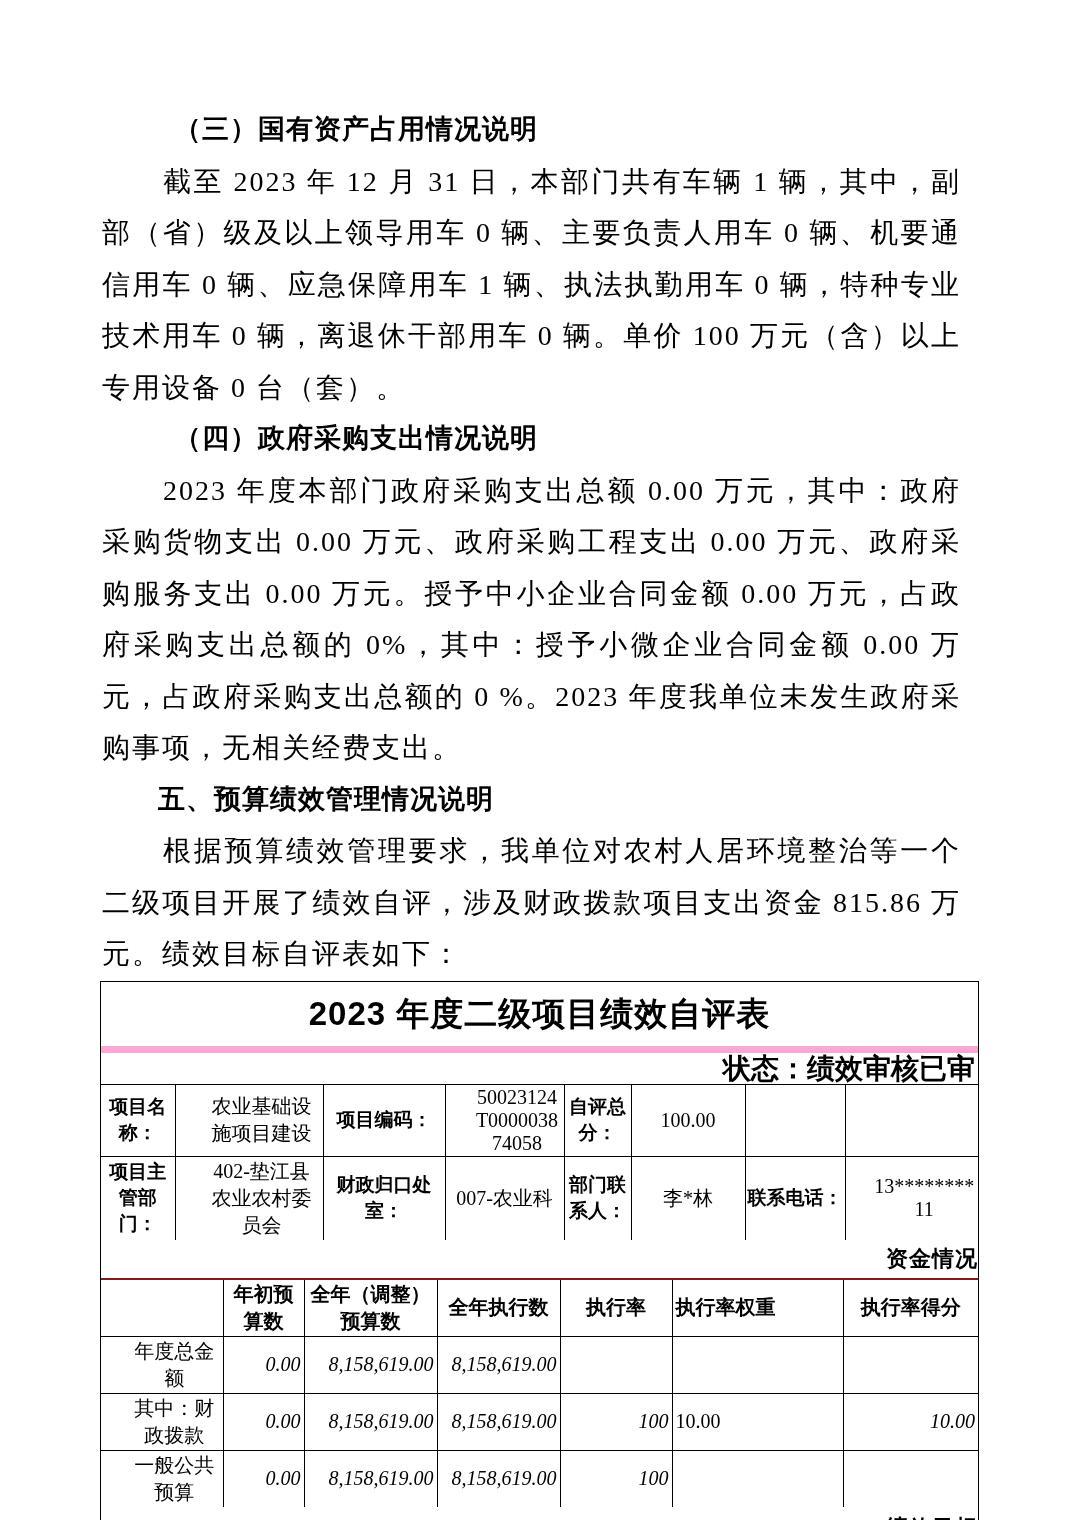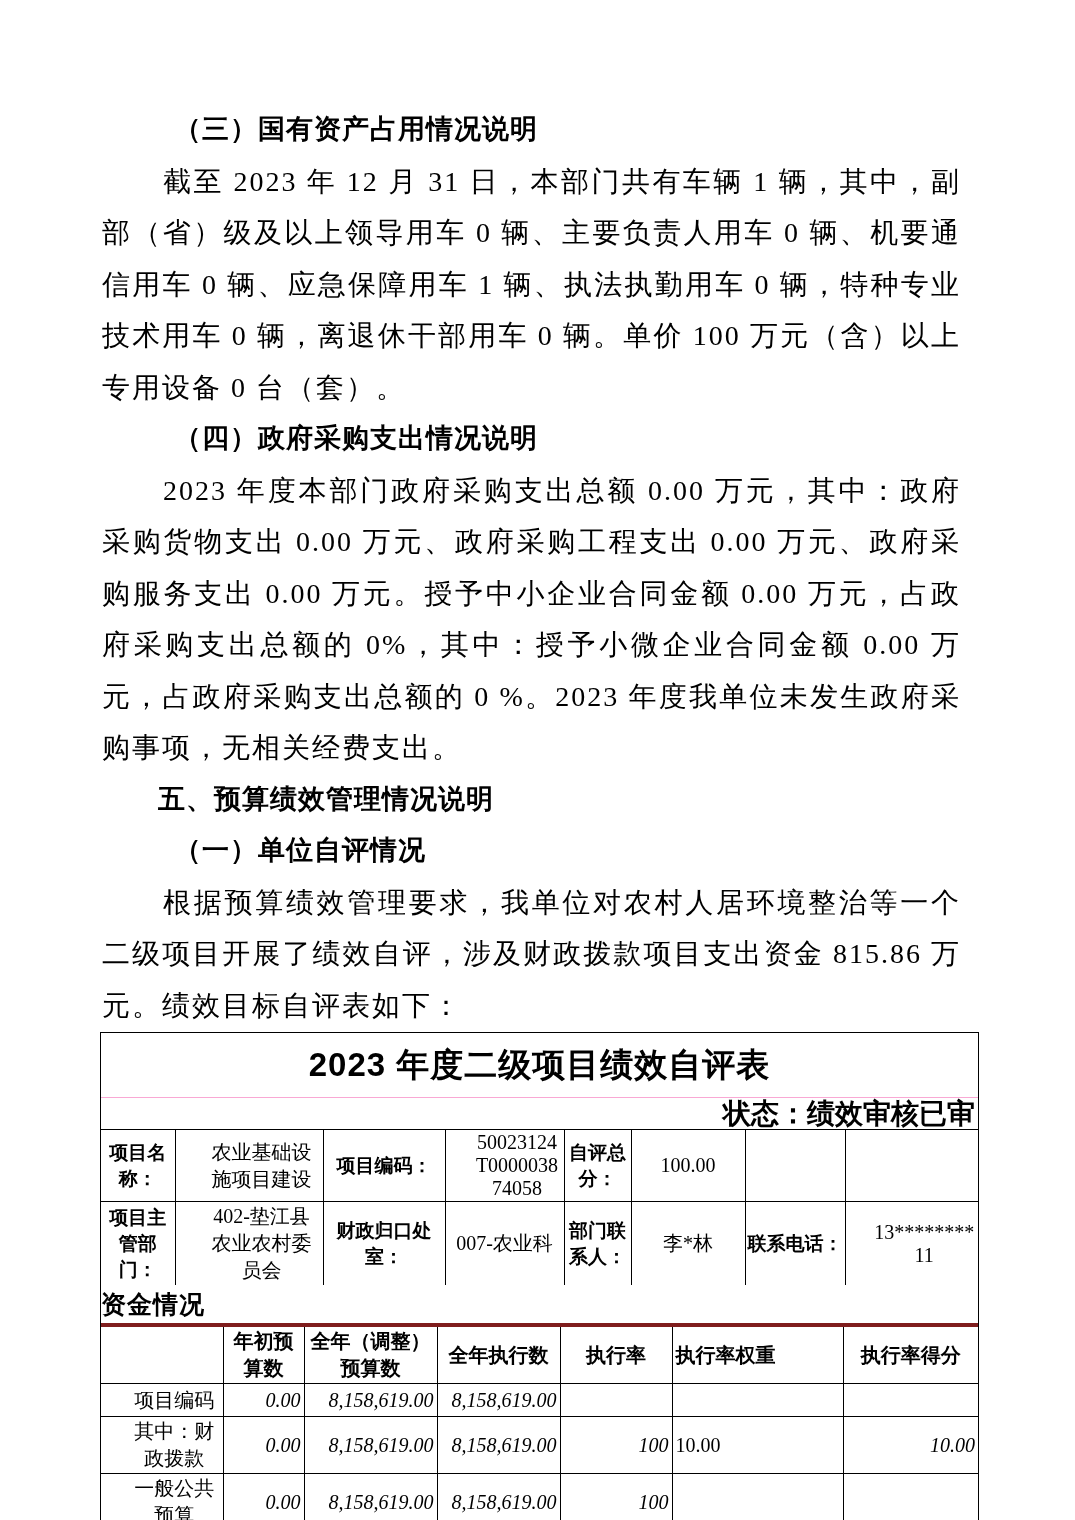--- a/index.html
+++ b/index.html
@@ -25,30 +25,30 @@
   }
 
   
   .se-table {
     width:877px; border:1px solid #000; margin-top:1px;
     font-size:20px; background:#fff;
   }
   .t-title {
     height:64px; line-height:64px; text-align:center;
     font-family:"Liberation Sans", sans-serif; font-weight:bold; font-size:33px;
-    border-bottom:1px solid #f9a8d4; letter-spacing:1px;
+    border-bottom:7px solid #f9a8d4; letter-spacing:1px;
   }
   .t-status {
     height:31px; line-height:31px; text-align:right; padding-right:3px;
     font-family:"Liberation Sans", sans-serif; font-weight:bold; font-size:28px;
     border-bottom:1px solid #000;
   }
   .sec-hdr {
-    text-align:left; font-family:"Liberation Sans", sans-serif; font-weight:bold;
-    font-size:25px; height:38px; line-height:38px; border-bottom:4px solid #7f1d1d;
+    text-align:right; font-family:"Liberation Sans", sans-serif; font-weight:bold;
+    font-size:22px; height:38px; line-height:38px; border-bottom:2px solid #7f1d1d;
     letter-spacing:1px;
   }
   .g-hdr { height:42px; line-height:42px; }
 
   table { border-collapse:collapse; width:877px; table-layout:fixed; border-style:hidden; }
   td { border:1px solid #000; padding:1px 3px; vertical-align:middle; overflow:hidden; word-break:break-all; }
 
   .lbl {
     font-family:"Liberation Sans", sans-serif; font-weight:bold;
     text-align:center; font-size:19px; padding:1px 1px;
@@ -75,21 +75,20 @@
 <div class="page">
   <div class="content">
 
     <p class="heading h-bracket">（三）国有资产占用情况说明</p>
     <p class="para">截至 2023 年 12 月 31 日，本部门共有车辆 1 辆，其中，副部（省）级及以上领导用车 0 辆、主要负责人用车 0 辆、机要通信用车 0 辆、应急保障用车 1 辆、执法执勤用车 0 辆，特种专业技术用车 0 辆，离退休干部用车 0 辆。单价 100 万元（含）以上专用设备 0 台（套）。</p>
 
     <p class="heading h-bracket">（四）政府采购支出情况说明</p>
     <p class="para">2023 年度本部门政府采购支出总额 0.00 万元，其中：政府采购货物支出 0.00 万元、政府采购工程支出 0.00 万元、政府采购服务支出 0.00 万元。授予中小企业合同金额 0.00 万元，占政府采购支出总额的 0%，其中：授予小微企业合同金额 0.00 万元，占政府采购支出总额的 0 %。2023 年度我单位未发生政府采购事项，无相关经费支出。</p>
 
     <p class="heading h-plain">五、预算绩效管理情况说明</p>
-    <p class="heading h-bracket">（一）单位自评情况</p>
     <p class="para">根据预算绩效管理要求，我单位对农村人居环境整治等一个二级项目开展了绩效自评，涉及财政拨款项目支出资金 815.86 万元。绩效目标自评表如下：</p>
 
     <div class="se-table">
 
       <div class="t-title">2023 年度二级项目绩效自评表</div>
       <div class="t-status">状态：绩效审核已审</div>
 
       <table>
         <colgroup>
           <col style="width:74px">
@@ -141,21 +140,21 @@
             <tr class="fh">
           <td></td>
           <td>年初预算数</td>
           <td>全年（调整）预算数</td>
           <td>全年执行数</td>
           <td>执行率</td>
           <td class="left-hdr">执行率权重</td>
           <td>执行率得分</td>
         </tr>
         <tr class="fr1">
-          <td class="val-l">项目编码</td>
+          <td class="val-l">年度总金额</td>
           <td class="num-r">0.00</td>
           <td class="num-r">8,158,619.00</td>
           <td class="num-r">8,158,619.00</td>
           <td class="num-r"></td>
           <td class="num-l"></td>
           <td class="num-r"></td>
         </tr>
         <tr class="fr2">
           <td class="val-l">其中：财政拨款</td>
           <td class="num-r">0.00</td>

